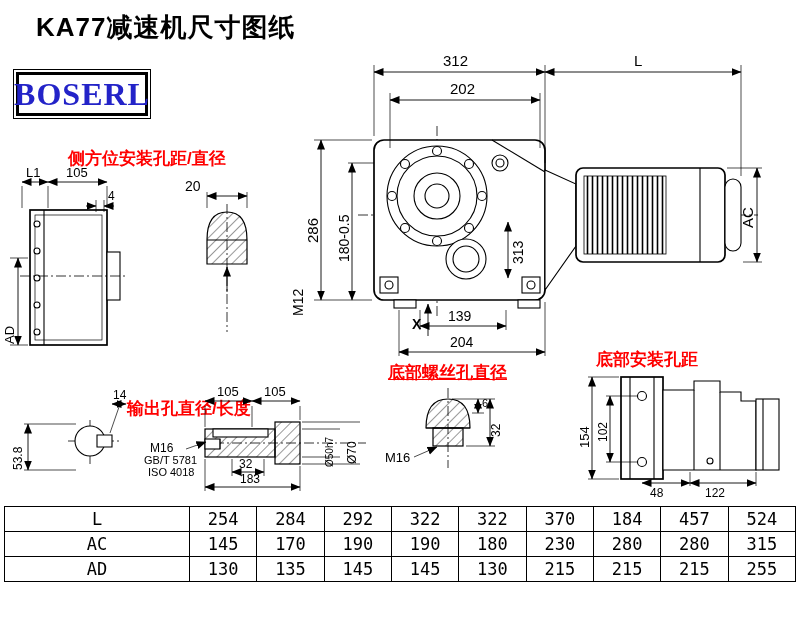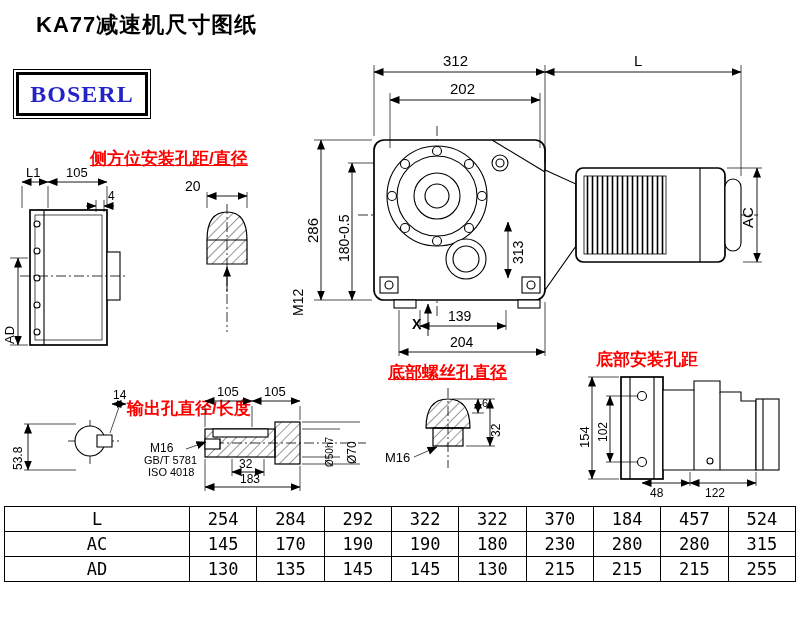--- a/index.html
+++ b/index.html
@@ -1,31 +1,31 @@
 <!DOCTYPE html>
 <html><head>
 <meta charset="utf-8">
 <style>
   html,body { margin:0; padding:0; }
   body {
     width:800px; height:634px; position:relative; background:#fff;
     font-family:"Liberation Sans", sans-serif; overflow:hidden; color:#000;
   }
   .title {
-    position:absolute; left:36px; top:10px; font-size:22px; font-weight:bold;
+    position:absolute; left:36px; top:10px; font-size:26px; font-weight:bold;
     letter-spacing:1px; white-space:nowrap;
   }
   .logo-box {
     position:absolute; left:16px; top:72px; width:126px; height:38px;
     border:3px solid #000; outline:1px solid #000; outline-offset:2px;
     display:flex; align-items:center; justify-content:center; background:#fff;
   }
   .logo-text {
     color:#2323c8; font-family:"Liberation Serif", serif;
-    font-size:24px; font-weight:bold; letter-spacing:1px; line-height:1;
+    font-size:32px; font-weight:bold; letter-spacing:1px; line-height:1;
   }
   .red-label {
     position:absolute; color:#ff0000; font-size:17px; font-weight:bold; white-space:nowrap;
   }
   svg.drawing { position:absolute; left:0; top:0; }
   
   .s  { stroke:#000; stroke-width:1.1; fill:none; }
   .sf { stroke:#000; stroke-width:1.1; fill:#fff; }
   .sf2{ stroke:#000; stroke-width:1.7; fill:#fff; }
   .sh { stroke:#000; stroke-width:1.2; fill:url(#hatch); }
@@ -47,21 +47,21 @@
 </style>
 </head>
 <body>
 
 <div class="title">KA77减速机尺寸图纸</div>
 
 <div class="logo-box">
   <span class="logo-text">BOSERL</span>
 </div>
 
-<div class="red-label" style="left:90px; top:147px;text-decoration:underline;">侧方位安装孔距/直径</div>
+<div class="red-label" style="left:68px; top:147px;">侧方位安装孔距/直径</div>
 <div class="red-label" style="left:127px; top:357px;margin-top:40px;">输出孔直径/长度</div>
 <div class="red-label" style="left:388px; top:361px;text-decoration:underline;">底部螺丝孔直径</div>
 <div class="red-label" style="left:596px; top:348px;">底部安装孔距</div>
 
 <svg class="drawing" width="800" height="505" viewBox="0 0 800 505">
   <defs>
     <marker id="arr" viewBox="0 0 10 10" refX="9.5" refY="5" markerWidth="10" markerHeight="10" markerUnits="userSpaceOnUse" orient="auto-start-reverse">
       <path d="M0,1 L10,5 L0,9 Z" fill="#000"></path>
     </marker>
     <pattern id="hatch" width="7" height="7" patternUnits="userSpaceOnUse" patternTransform="rotate(45)">

